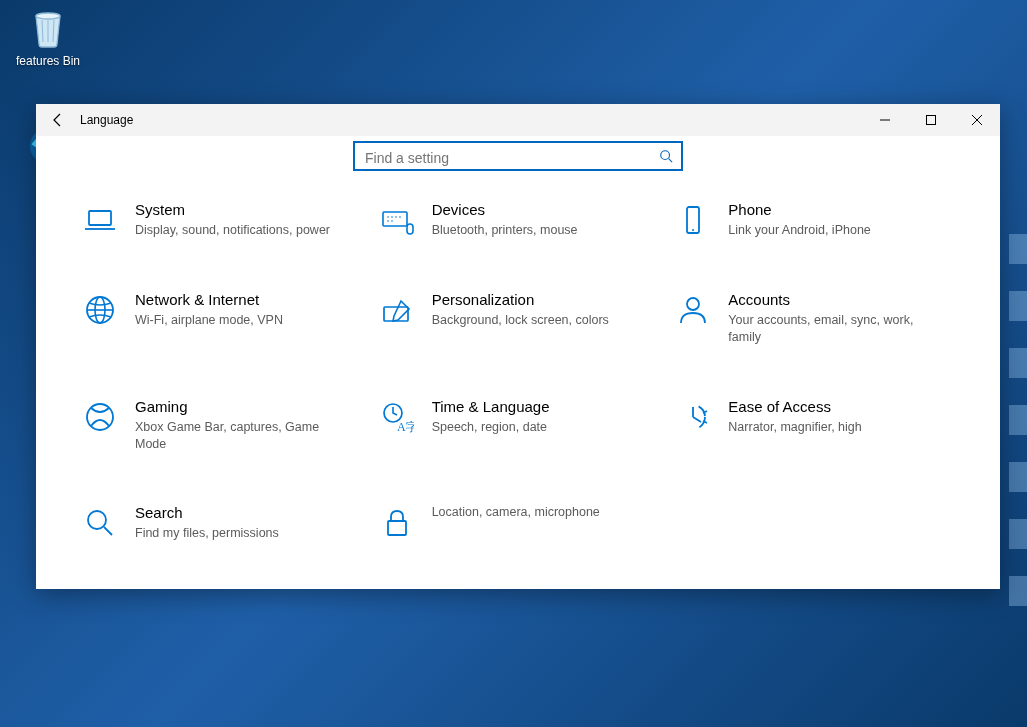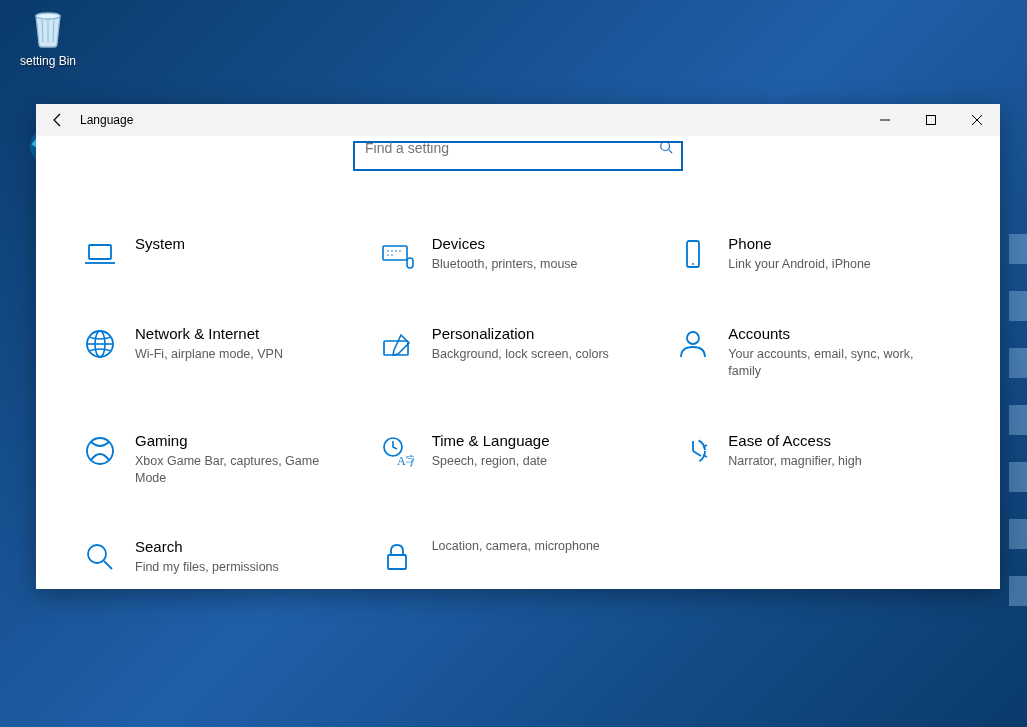--- a/index.html
+++ b/index.html
@@ -14,25 +14,25 @@
 
   
   .win{position:absolute;left:36px;top:104px;width:964px;height:485px;background:#fff;box-shadow:0 6px 24px rgba(0,0,0,.35);display:flex;flex-direction:column;overflow:hidden;}
   .titlebar{height:32px;background:#f3f3f3;display:flex;align-items:center;position:relative;}
   .back-btn{width:44px;height:32px;display:flex;align-items:center;justify-content:center;color:#000;font-size:16px;}
   .title{font-size:12px;color:#000;}
   .winbtns{position:absolute;right:0;top:0;display:flex;}
   .winbtn{width:46px;height:32px;display:flex;align-items:center;justify-content:center;color:#000;}
   .winbtn svg{display:block;}
   .content{flex:1;background:#fff;display:flex;flex-direction:column;align-items:center;overflow:hidden;}
-  .search{margin-top:5px;width:330px;height:30px;border:2px solid #0067c0;display:flex;align-items:flex-end;padding:12px 8px;box-sizing:border-box;}
+  .search{margin-top:5px;width:330px;height:30px;border:2px solid #0067c0;display:flex;align-items:flex-start;padding:6px 8px;box-sizing:border-box;}
   .search input{flex:1;border:none;outline:none;font-size:14px;color:#666;background:transparent;}
   .search .sicon{color:#0067c0;font-size:14px;}
 
-  .grid{width:870px;margin-top:64px;display:grid;grid-template-columns:repeat(3,1fr);row-gap:52px;column-gap:20px;}
+  .grid{width:870px;margin-top:30px;display:grid;grid-template-columns:repeat(3,1fr);row-gap:52px;column-gap:20px;}
   .cat{display:flex;align-items:flex-start;cursor:default;}
   .cat .cicon{width:34px;height:34px;flex:0 0 34px;margin-right:18px;margin-top:2px;color:#0078d4;}
   .cat .txt{padding-right:10px;}
   .cat .t{font-size:15px;color:#000;line-height:1.2;margin-bottom:3px;}
   .cat .d{font-size:12.5px;color:#5b5b5b;line-height:1.35;}
 </style>
 </head>
 <body>
 
 <div class="streaks">
@@ -46,21 +46,21 @@
 </div>
 
 <div class="desk-icon" style="left:8px;top:6px">
   <div class="ic">
     <svg viewBox="0 0 44 44">
         <path d="M10 10 L34 10 L31 38 Q31 41 28 41 L16 41 Q13 41 13 38 Z" fill="#cfe7f5" stroke="#8db8d6" stroke-width="1.3"></path>
         <path d="M16 14 L17 36 M22 14 L22 36 M28 14 L27 36" stroke="#8db8d6" stroke-width="1"></path>
         <ellipse cx="22" cy="10" rx="12" ry="3" fill="#e7f3fb" stroke="#8db8d6" stroke-width="1.3"></ellipse>
       </svg>
   </div>
-  <div>setting Bin</div>
+  <div>features Bin</div>
 </div>
 
 <div class="desk-icon" style="left:8px;top:124px">
   <div class="ic">
     <svg viewBox="0 0 44 44">
         <circle cx="22" cy="22" r="18" fill="#0a63a6"></circle>
         <path d="M8 22 Q22 2 36 18 Q36 28 24 28 Q14 28 14 20" fill="none" stroke="#39d0ff" stroke-width="6"></path>
       </svg>
   </div>
   <div>Mi</div>
@@ -105,20 +105,21 @@
       </span>
     </div>
 
     <div class="grid" id="grid">
         <div class="cat">
           <div class="cicon"><svg viewBox="0 0 34 34">
               <use href="#ic-laptop"></use>
             </svg></div>
           <div class="txt">
             <div class="t">System</div>
+            <div class="d">Display, sound, notifications, power</div>
           </div>
         </div>
         <div class="cat">
           <div class="cicon"><svg viewBox="0 0 34 34">
               <use href="#ic-keyboard"></use>
             </svg></div>
           <div class="txt">
             <div class="t">Devices</div>
             <div class="d">Bluetooth, printers, mouse</div>
           </div>

